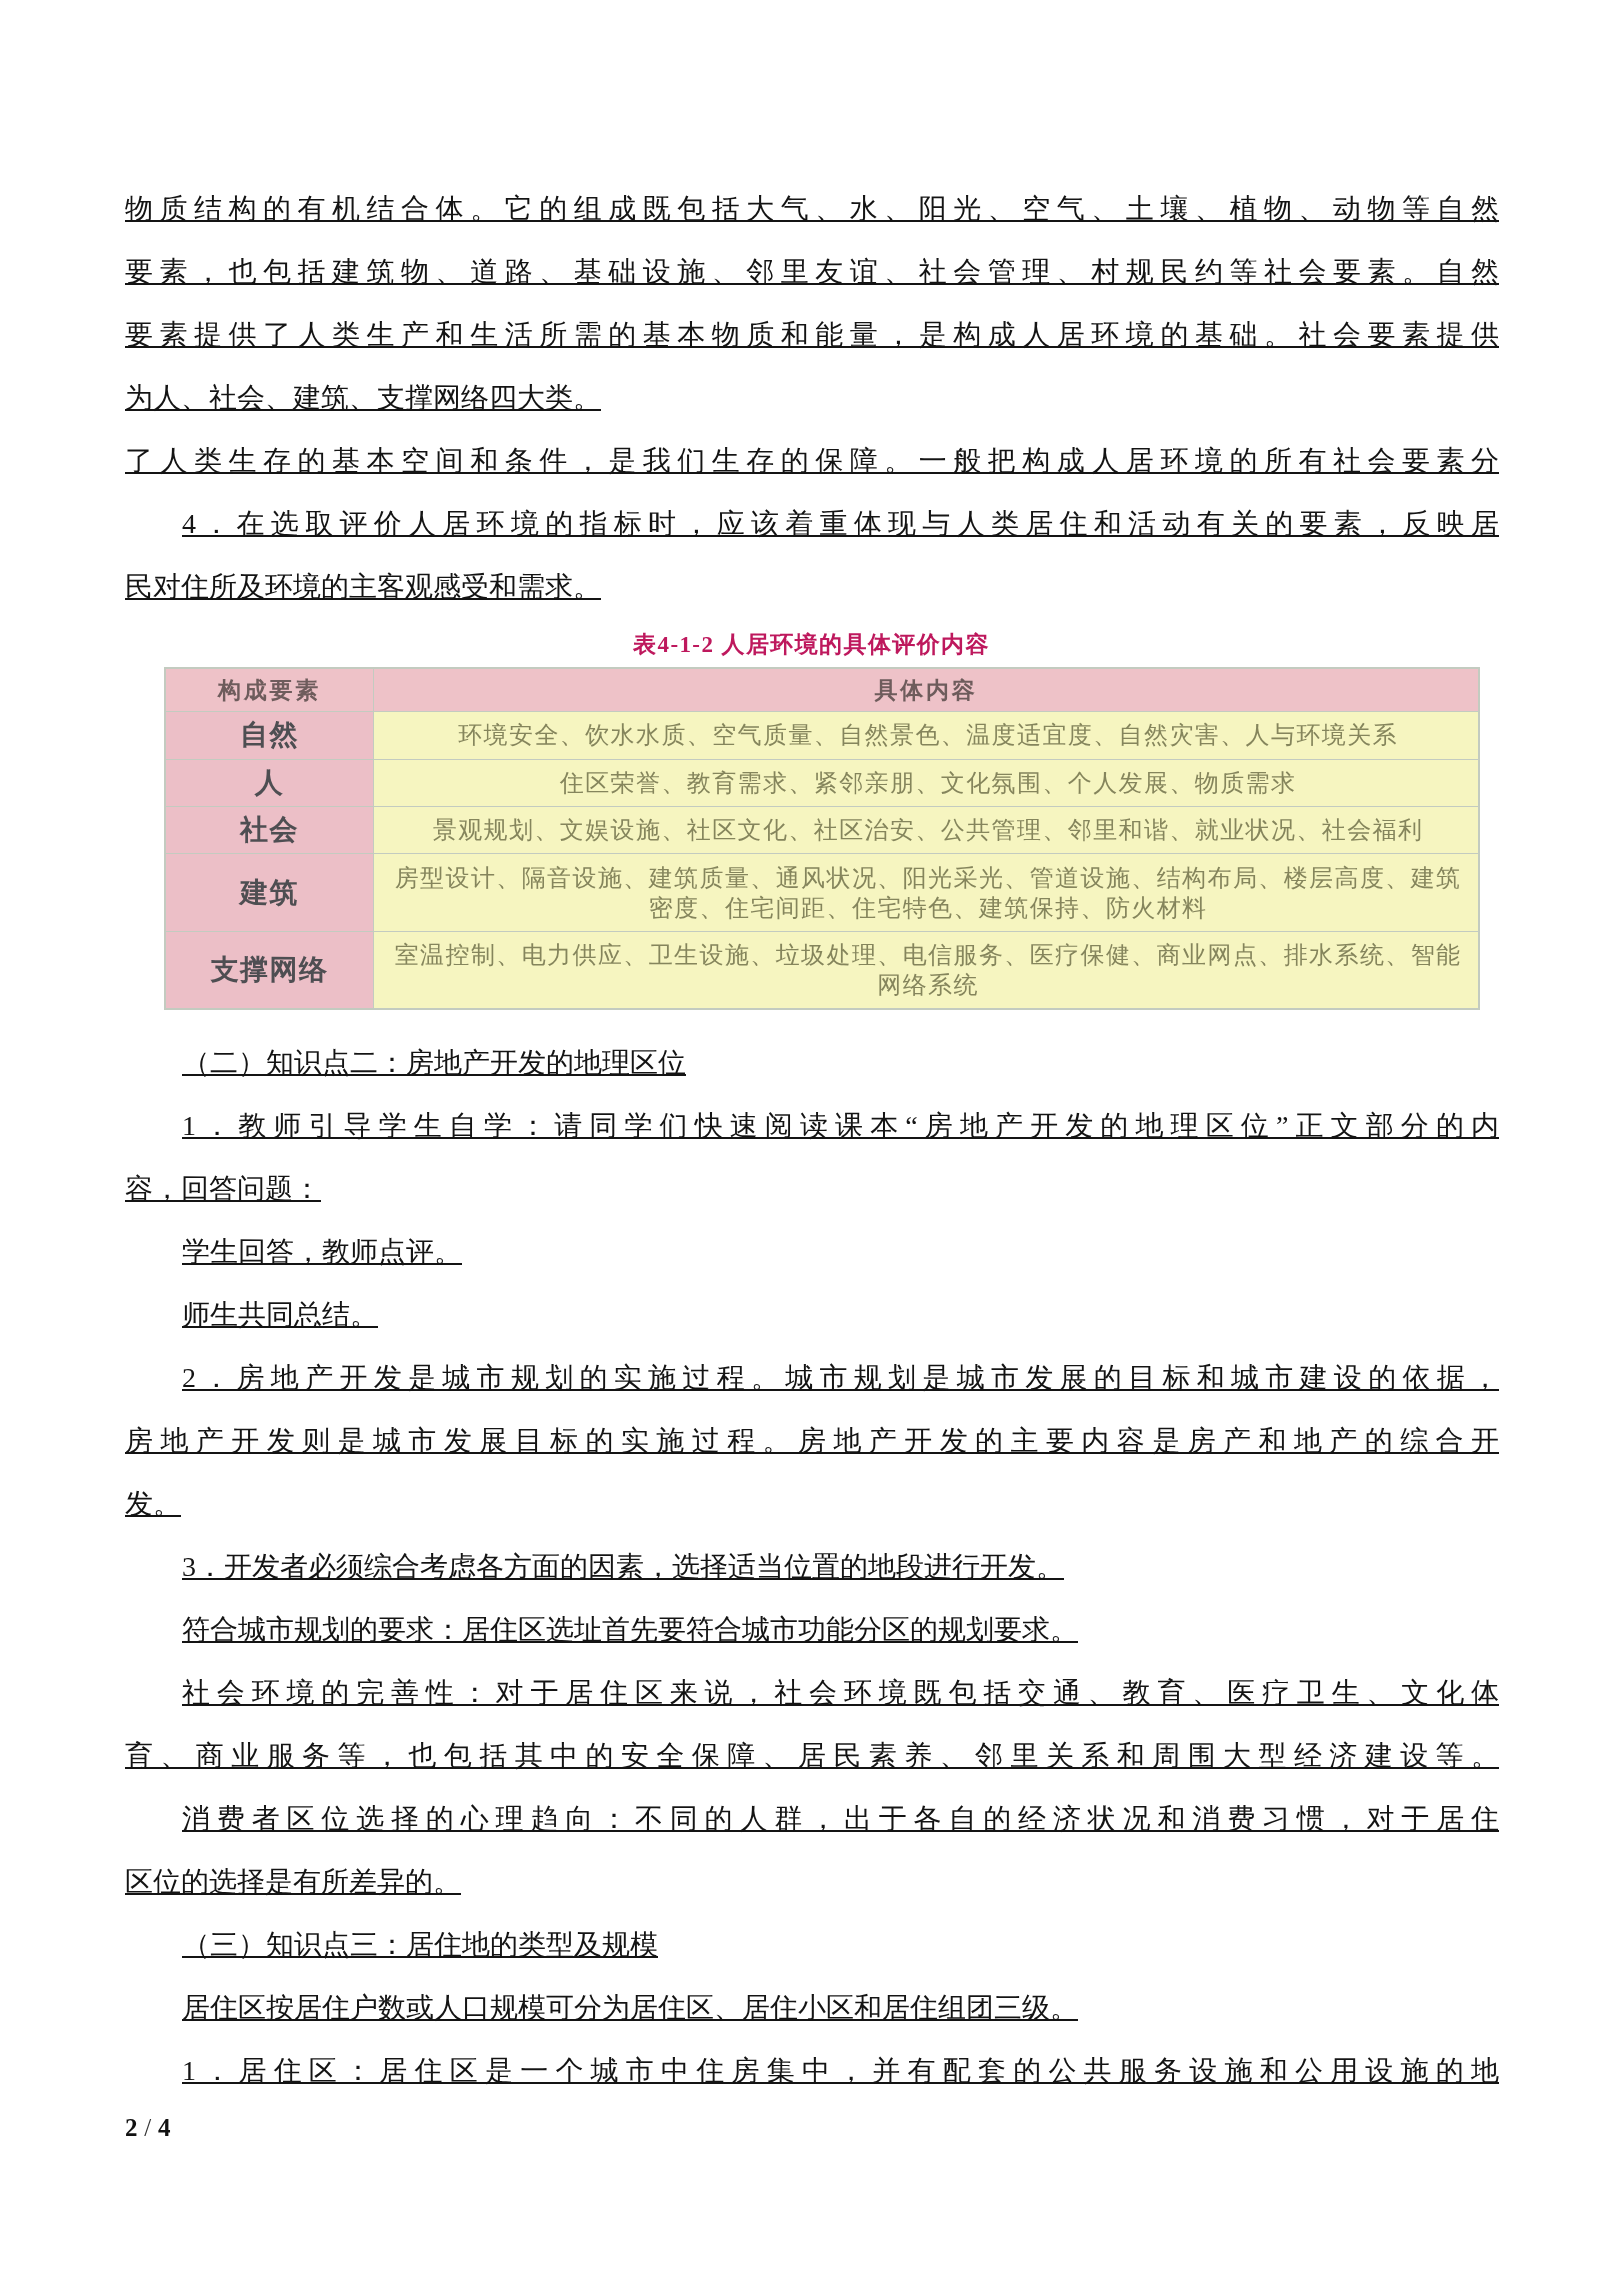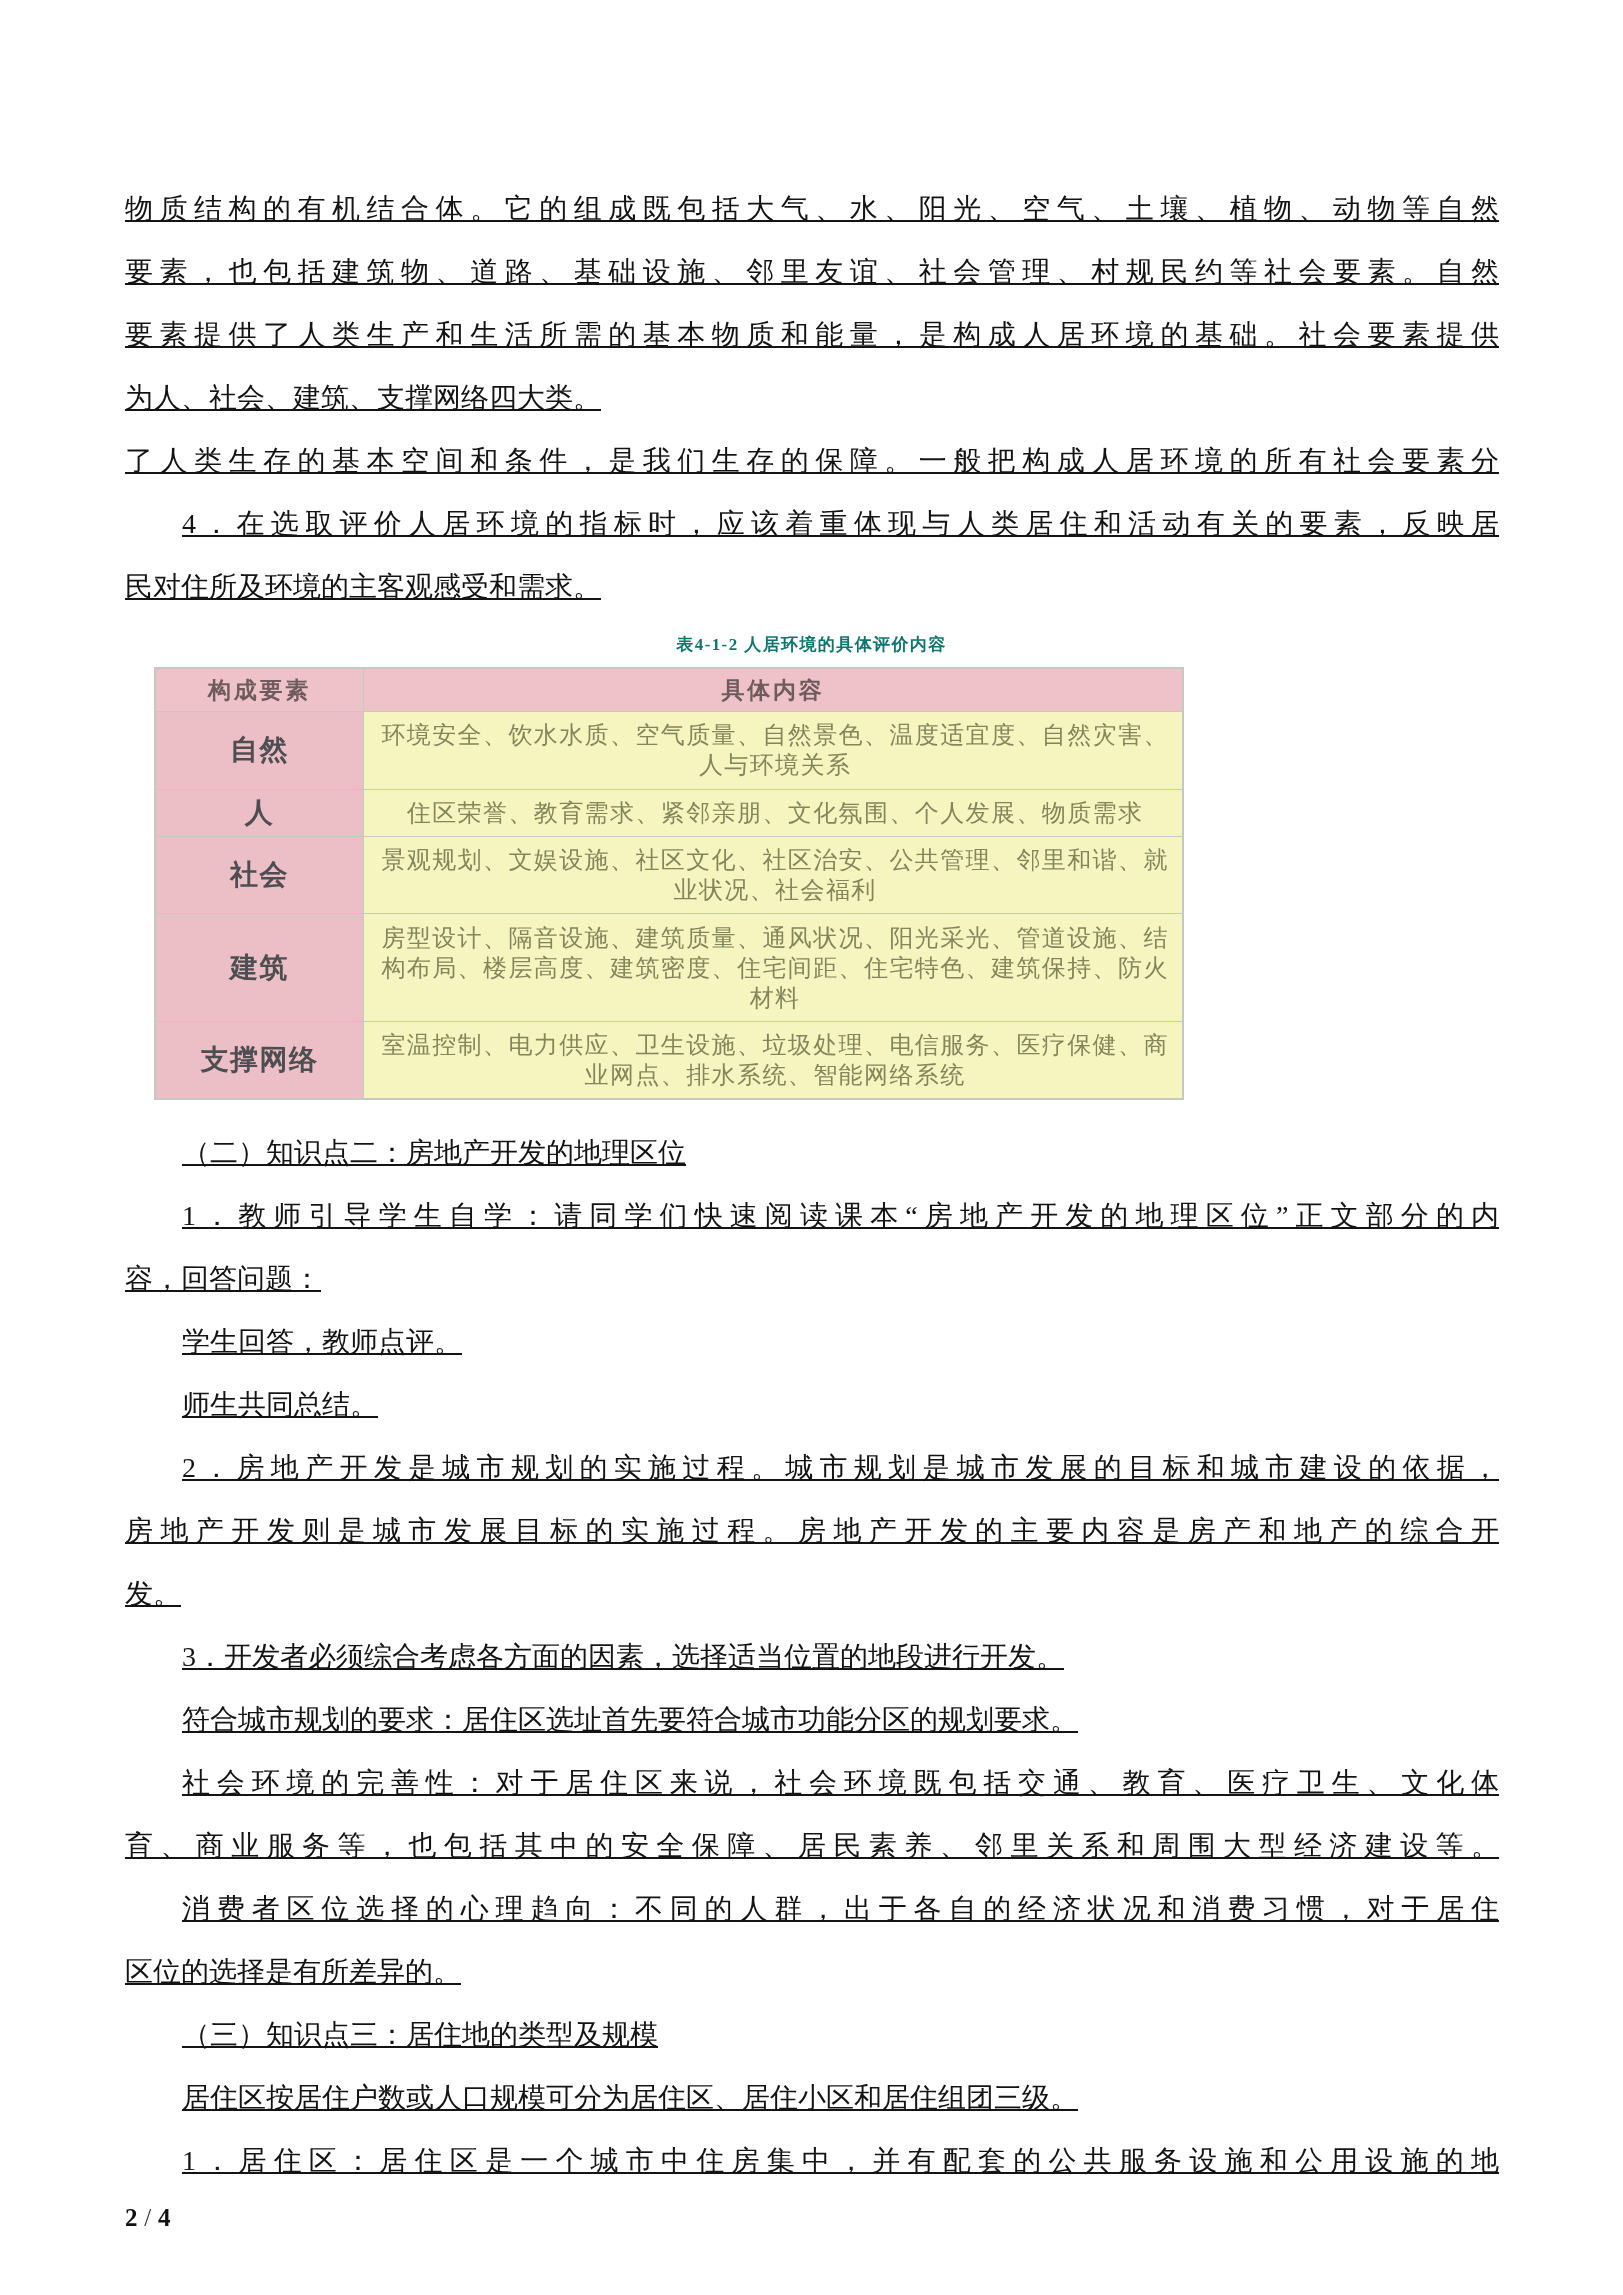--- a/index.html
+++ b/index.html
@@ -28,30 +28,30 @@
     text-decoration: underline;
   }
   .ln.fill {
     text-align: justify;
     text-align-last: justify;
   }
   .ln.ind { padding-left: 57px; }
   .tbl-title {
     margin: 9.5px 0 6.8px 0;
     text-align: center;
-    font-size: 17px;
+    font-size: 23px;
     line-height: 33px;
     font-weight: bold;
-    color: #0f766e;
+    color: #be185d;
     letter-spacing: 1.4px;
   }
   table.eval-table {
     border-collapse: collapse;
-    width: 1030px;
-    margin-left: 29px;
+    width: 1316px;
+    margin-left: 39px;
     border: 2px solid var(--table-border, #c3cbc0);
     table-layout: fixed;
   }
   table.eval-table th, table.eval-table td {
     border: 1.4px solid var(--table-border, #c3cbc0);
   }
   table.eval-table th {
     background: var(--table-header-bg, #eec2c8);
     color: var(--table-header-text, #6e5c5c);
     font-size: 23px;

